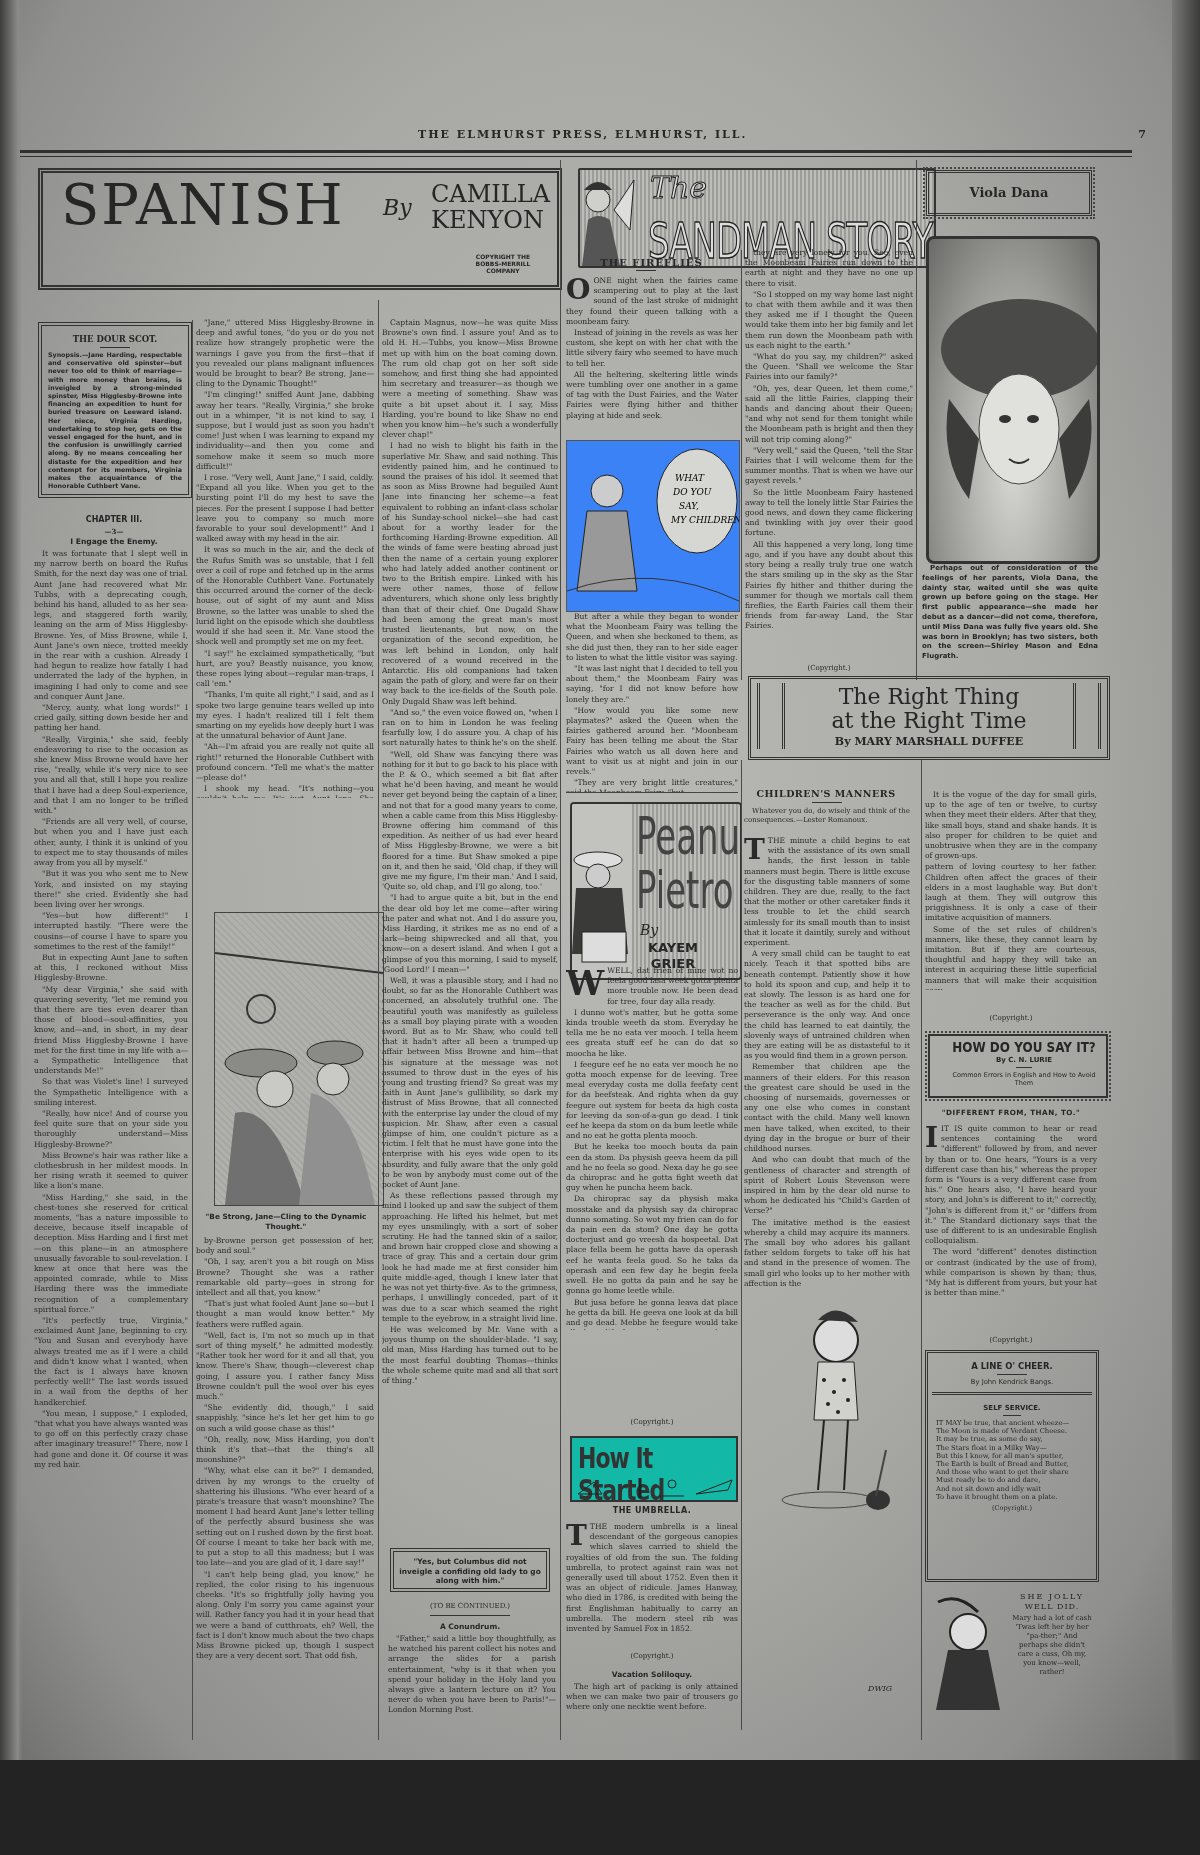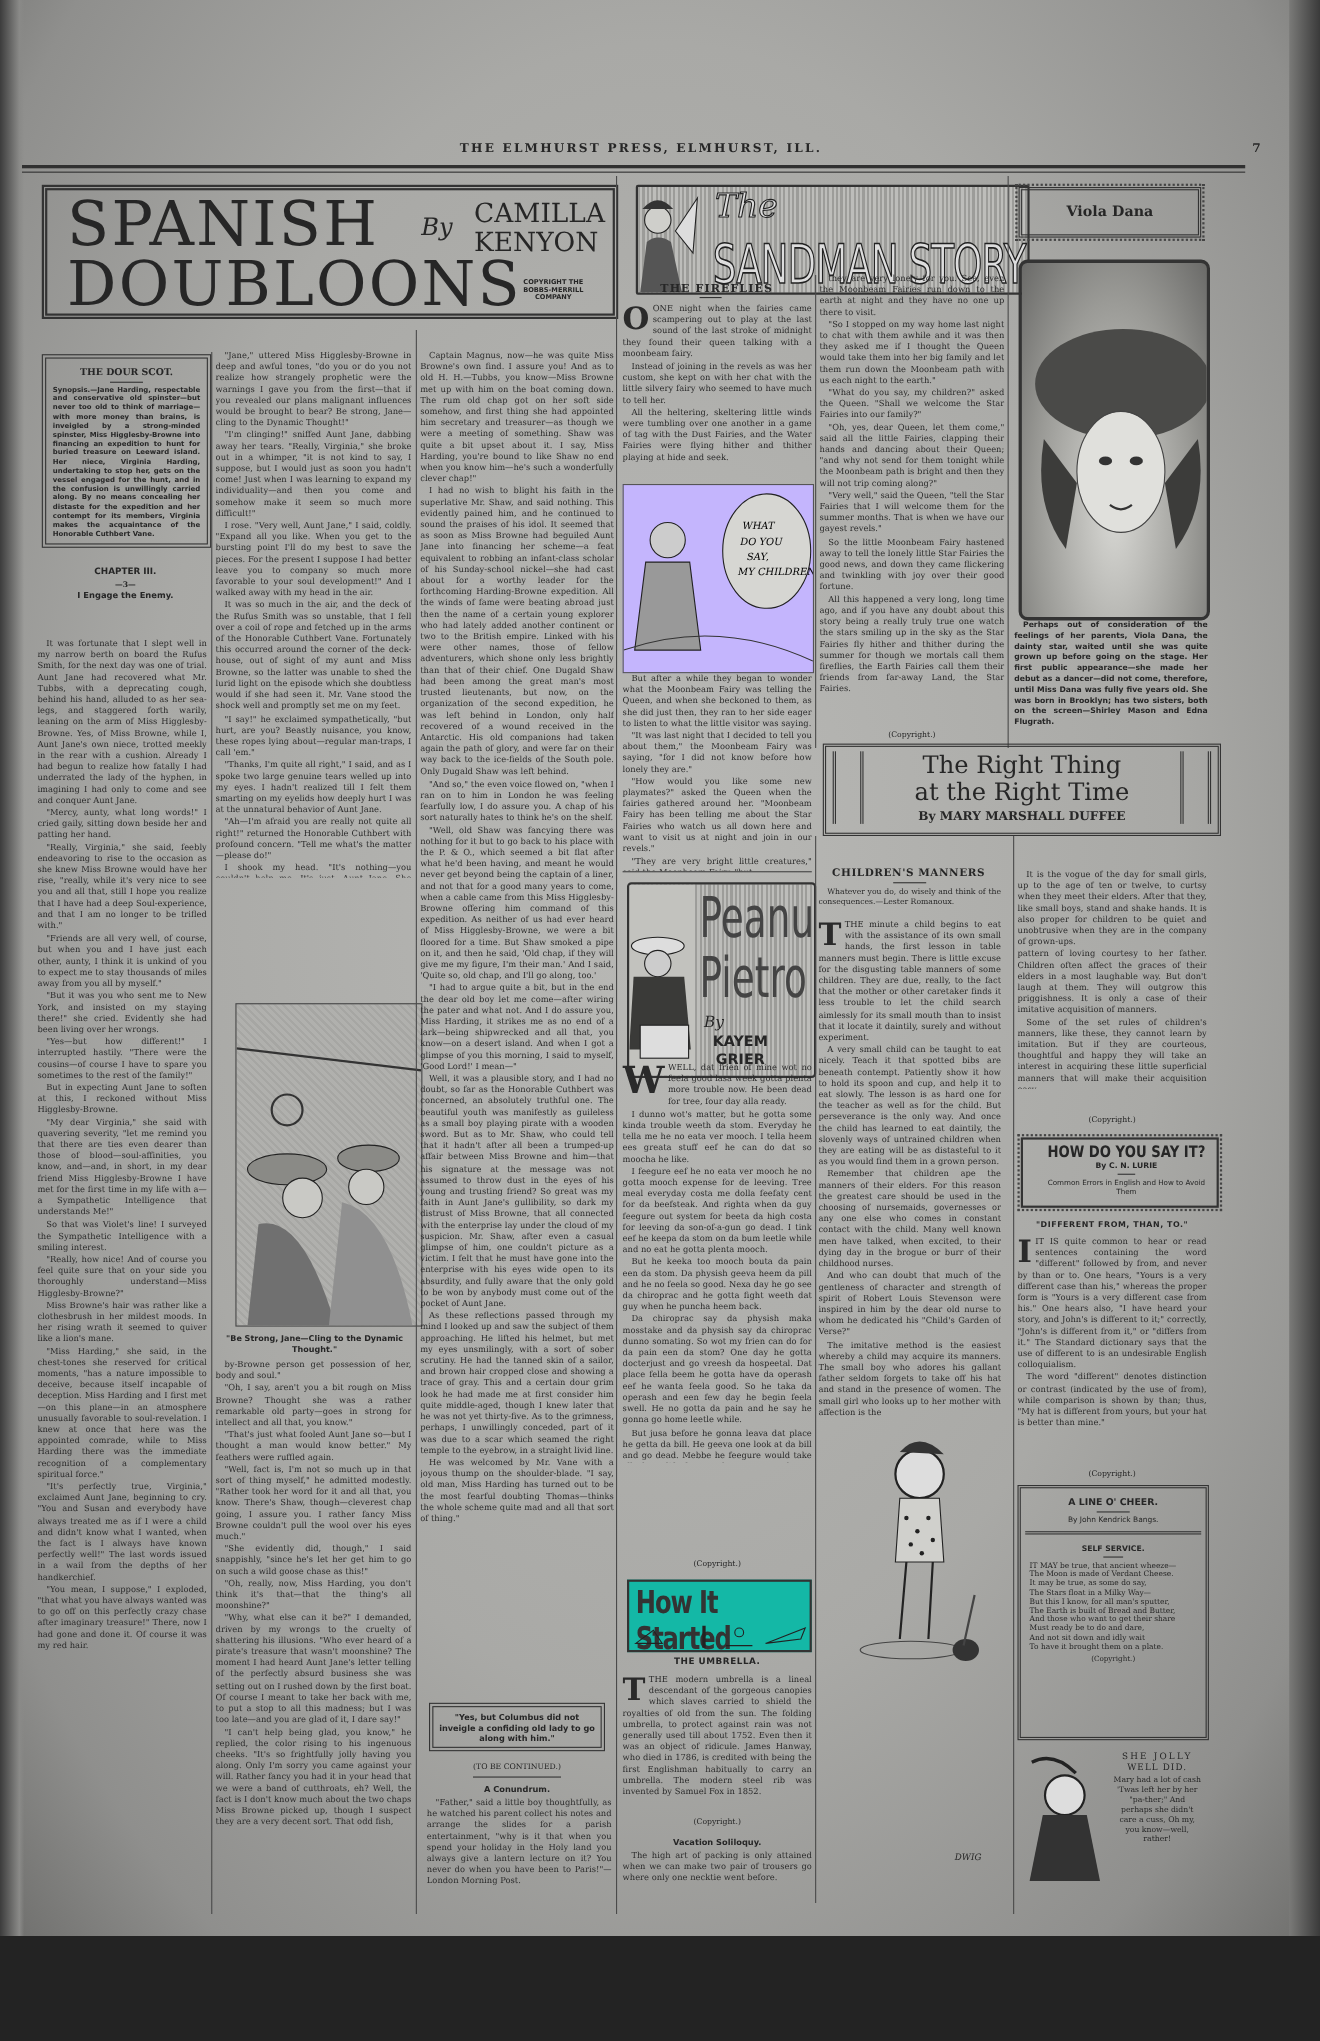--- a/index.html
+++ b/index.html
@@ -49,38 +49,37 @@
 
 <div class="masthead">
   <span class="title">THE ELMHURST PRESS, ELMHURST, ILL.</span>
   <span class="page">7</span>
 </div>
 <div class="rule" style="top:150px;height:3px;"></div>
 <div class="rule" style="top:156px;height:1px;"></div>
 
 <div class="box dbl" style="left:38px;top:168px;width:514px;height:112px;border-style:double;border-width:5px;">
   <div style="position:absolute;left:18px;top:4px;font-size:56px;line-height:56px;letter-spacing:2px;">SPANISH</div>
-  <div style="position:absolute;left:18px;top:58px;font-size:56px;line-height:56px;letter-spacing:2px;">DOUBLOONS</div>
   <div style="position:absolute;left:340px;top:22px;font-size:22px;font-style:italic;">By</div>
   <div style="position:absolute;left:388px;top:8px;font-size:24px;line-height:26px;">CAMILLA</div>
   <div style="position:absolute;left:388px;top:34px;font-size:24px;line-height:26px;">KENYON</div>
   <div style="position:absolute;left:420px;top:80px;width:80px;font-size:6px;line-height:7px;text-align:center;font-weight:bold;" class="sans">COPYRIGHT THE BOBBS-MERRILL COMPANY</div>
 </div>
 
 <div class="box dbl" style="left:38px;top:322px;width:146px;height:168px;border-width:4px;">
   <div class="hdr-center" style="font-size:8.5px;margin-top:8px;">THE DOUR SCOT.</div>
   <div style="width:30px;height:1px;background:#333;margin:3px auto;"></div>
   <div class="sans" style="font-size:6.3px;line-height:8.2px;text-align:justify;padding:0 6px;font-weight:bold;">Synopsis.—Jane Harding, respectable and conservative old spinster—but never too old to think of marriage—with more money than brains, is inveigled by a strong-minded spinster, Miss Higglesby-Browne into financing an expedition to hunt for buried treasure on Leeward island. Her niece, Virginia Harding, undertaking to stop her, gets on the vessel engaged for the hunt, and in the confusion is unwillingly carried along. By no means concealing her distaste for the expedition and her contempt for its members, Virginia makes the acquaintance of the Honorable Cuthbert Vane.</div>
 </div>
 
 <div class="sans hdr-center" style="position:absolute;left:38px;top:515px;width:152px;font-size:8px;">CHAPTER III.</div>
 <div class="hdr-center" style="position:absolute;left:38px;top:527px;width:152px;font-size:7px;">—3—</div>
 <div class="sans hdr-center" style="position:absolute;left:38px;top:537px;width:152px;font-size:7.6px;">I Engage the Enemy.</div>
 
-<div class="col" style="left:34px;top:580px;width:154px;height:1140px;">
+<div class="col" style="left:34px;top:549px;width:154px;height:1140px;">
   <p>It was fortunate that I slept well in my narrow berth on board the Rufus Smith, for the next day was one of trial. Aunt Jane had recovered what Mr. Tubbs, with a deprecating cough, behind his hand, alluded to as her sea-legs, and staggered forth warily, leaning on the arm of Miss Higglesby-Browne. Yes, of Miss Browne, while I, Aunt Jane's own niece, trotted meekly in the rear with a cushion. Already I had begun to realize how fatally I had underrated the lady of the hyphen, in imagining I had only to come and see and conquer Aunt Jane.</p>
   <p>"Mercy, aunty, what long words!" I cried gaily, sitting down beside her and patting her hand.</p>
   <p>"Really, Virginia," she said, feebly endeavoring to rise to the occasion as she knew Miss Browne would have her rise, "really, while it's very nice to see you and all that, still I hope you realize that I have had a deep Soul-experience, and that I am no longer to be trifled with."</p>
   <p>"Friends are all very well, of course, but when you and I have just each other, aunty, I think it is unkind of you to expect me to stay thousands of miles away from you all by myself."</p>
   <p>"But it was you who sent me to New York, and insisted on my staying there!" she cried. Evidently she had been living over her wrongs.</p>
   <p>"Yes—but how different!" I interrupted hastily. "There were the cousins—of course I have to spare you sometimes to the rest of the family!"</p>
   <p>But in expecting Aunt Jane to soften at this, I reckoned without Miss Higglesby-Browne.</p>
   <p>"My dear Virginia," she said with quavering severity, "let me remind you that there are ties even dearer than those of blood—soul-affinities, you know, and—and, in short, in my dear friend Miss Higglesby-Browne I have met for the first time in my life with a—a Sympathetic Intelligence that understands Me!"</p>
   <p>So that was Violet's line! I surveyed the Sympathetic Intelligence with a smiling interest.</p>
   <p>"Really, how nice! And of course you feel quite sure that on your side you thoroughly understand—Miss Higglesby-Browne?"</p>
@@ -162,21 +161,21 @@
 
 <div class="hdr-center" style="position:absolute;left:564px;top:257px;width:175px;font-size:10px;letter-spacing:1px;">THE FIREFLIES</div>
 <div style="position:absolute;left:636px;top:270px;width:20px;height:1px;background:#333;"></div>
 
 <div class="col" style="left:566px;top:276px;width:172px;height:160px;">
   <p style="text-indent:0;"><span class="dropcap">O</span><span>ONE night when the fairies came scampering out to play at the last sound of the last stroke of midnight they found their queen talking with a moonbeam fairy.</span></p>
   <p>Instead of joining in the revels as was her custom, she kept on with her chat with the little silvery fairy who seemed to have much to tell her.</p>
   <p>All the heltering, skeltering little winds were tumbling over one another in a game of tag with the Dust Fairies, and the Water Fairies were flying hither and thither playing at hide and seek.</p>
 </div>
 
-<div style="position:absolute;left:566px;top:440px;width:172px;height:170px;border:1px solid #555;background:#c4b5fd;">
+<div style="position:absolute;left:566px;top:440px;width:172px;height:170px;border:1px solid #555;background:#3b82f6;">
   <svg width="172" height="170">
     <ellipse cx="130" cy="60" rx="40" ry="52" fill="#d6d6d2" stroke="#222"></ellipse>
     <text x="108" y="40" font-size="9" font-family="DejaVu Serif" font-style="italic">WHAT</text>
     <text x="106" y="54" font-size="9" font-family="DejaVu Serif" font-style="italic">DO YOU</text>
     <text x="112" y="68" font-size="9" font-family="DejaVu Serif" font-style="italic">SAY,</text>
     <text x="104" y="82" font-size="9" font-family="DejaVu Serif" font-style="italic">MY CHILDREN?</text>
     <circle cx="40" cy="50" r="16" fill="#ccc" stroke="#222"></circle>
     <path d="M20 70 L60 70 L70 150 L10 150 Z" fill="#999" stroke="#222"></path>
     <path d="M0 150 Q86 120 172 160" fill="none" stroke="#333"></path>
   </svg>

